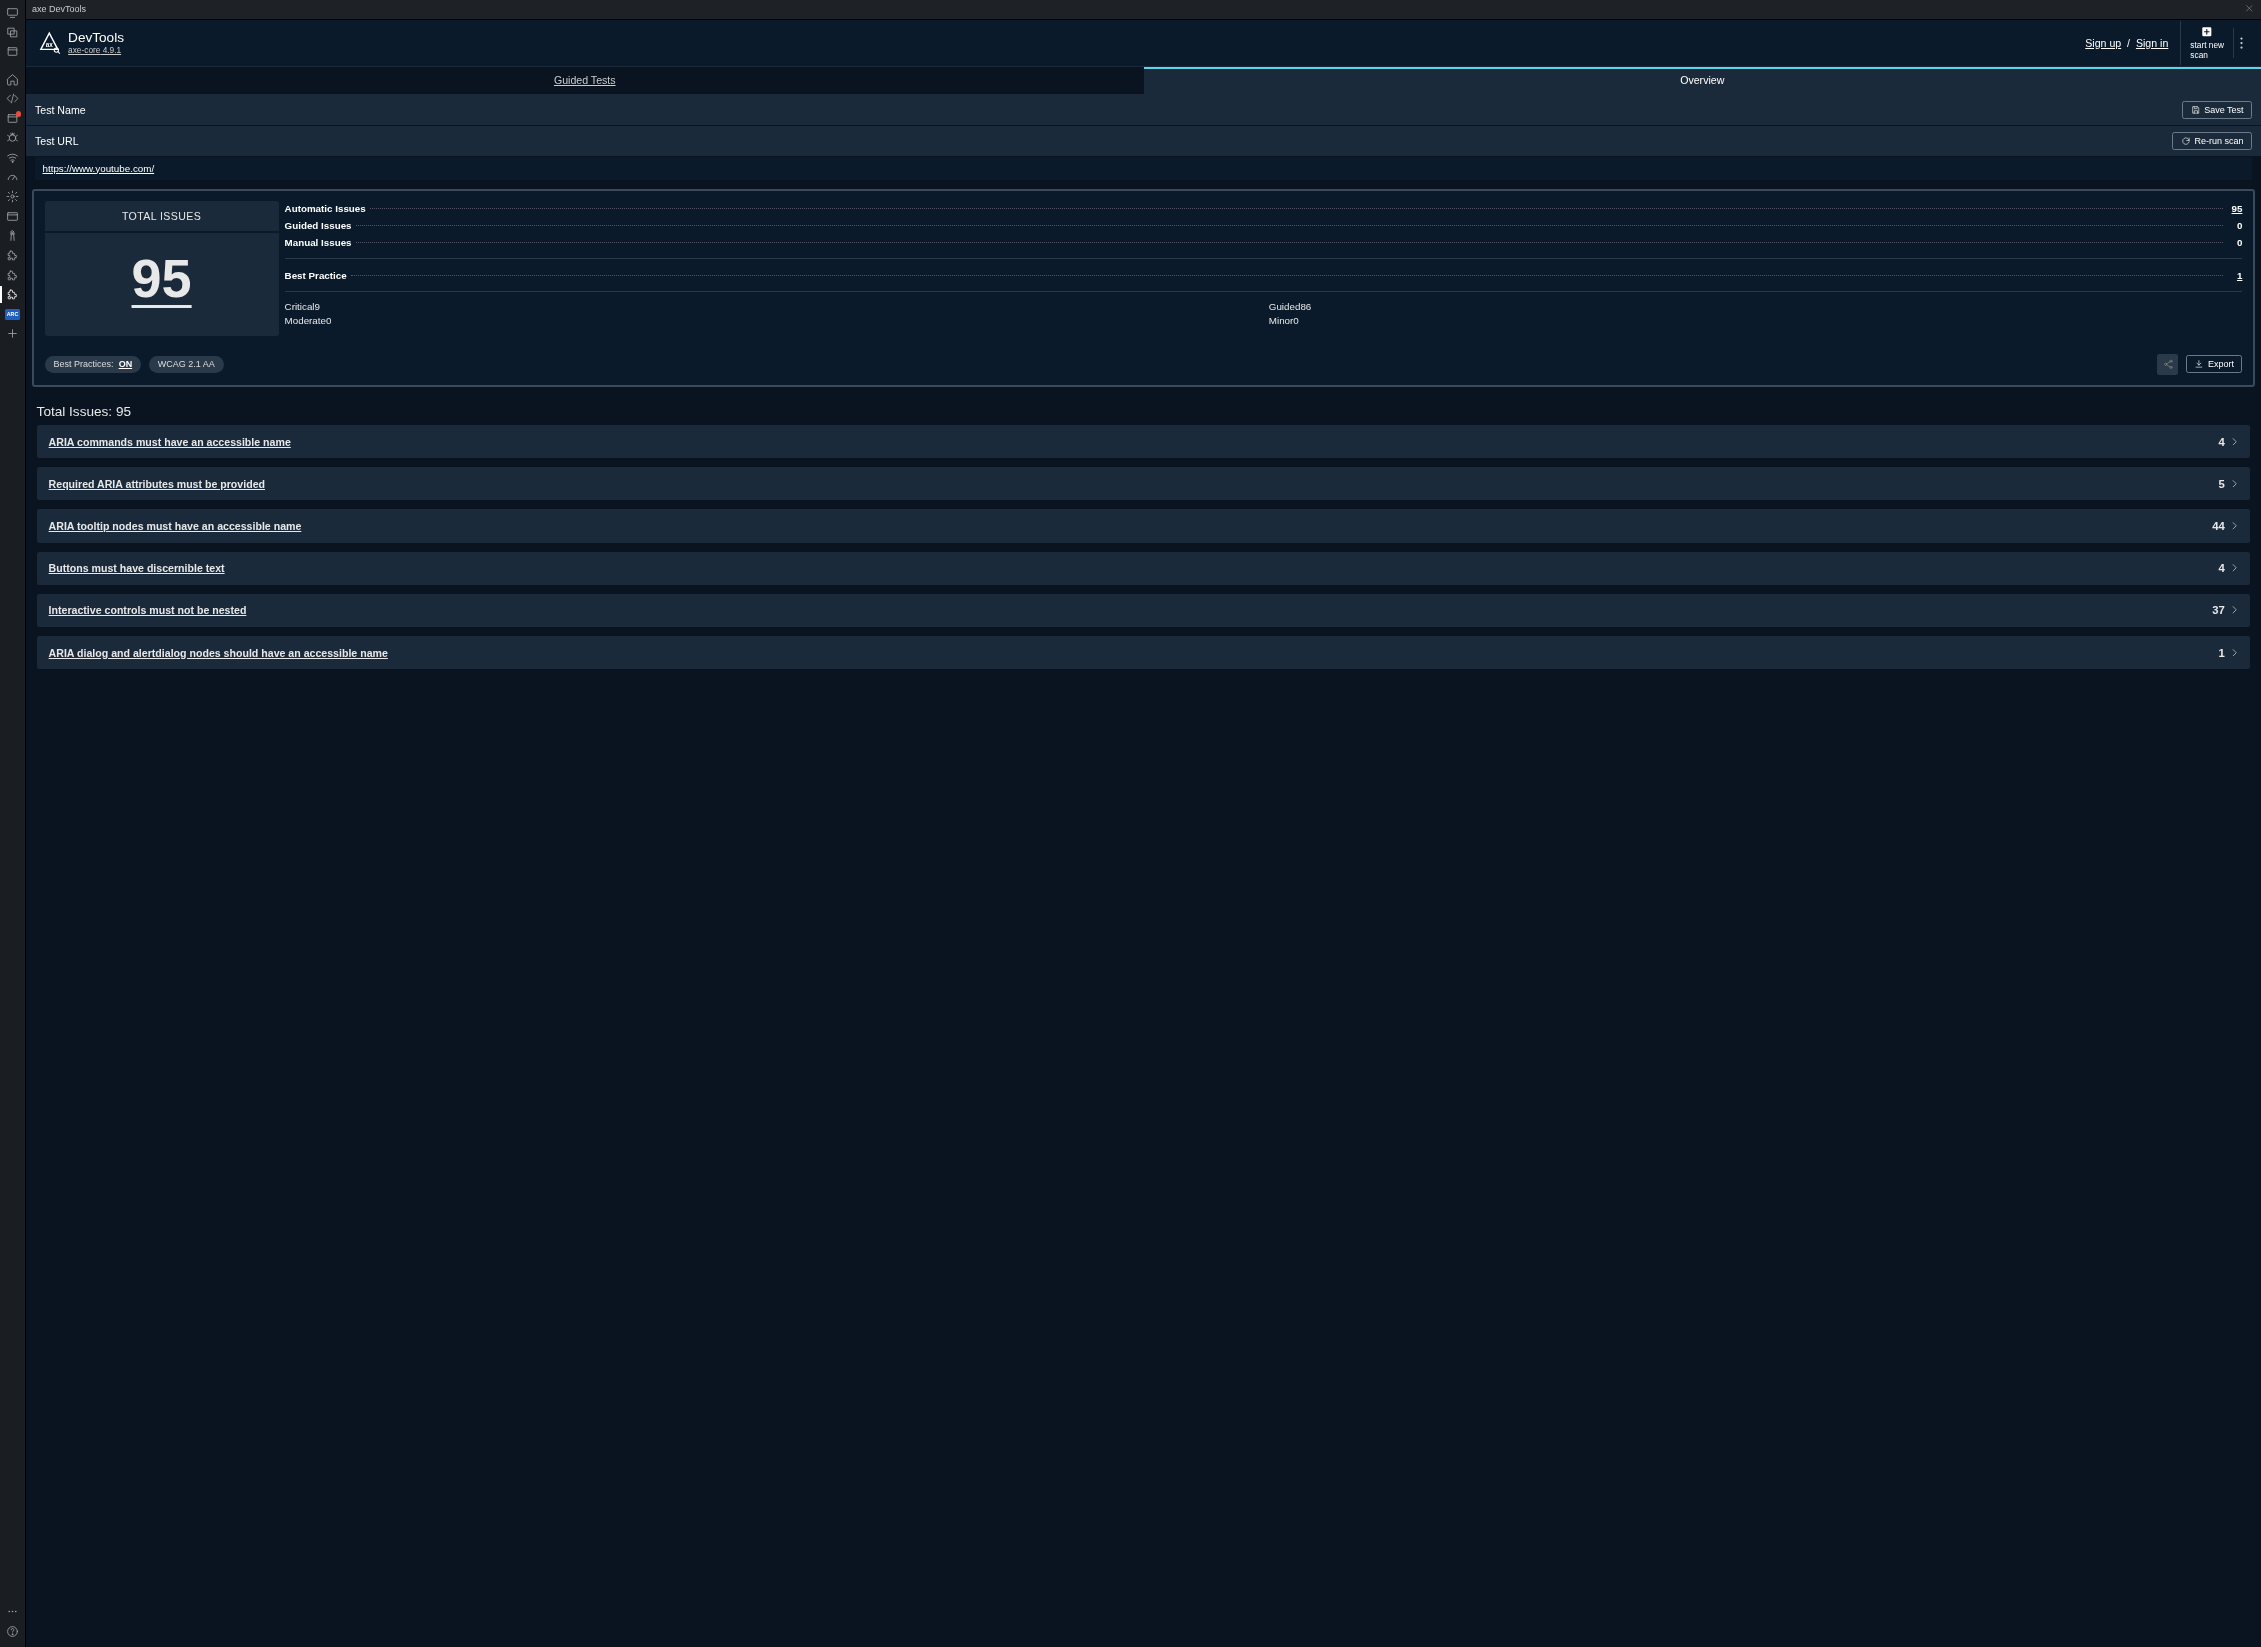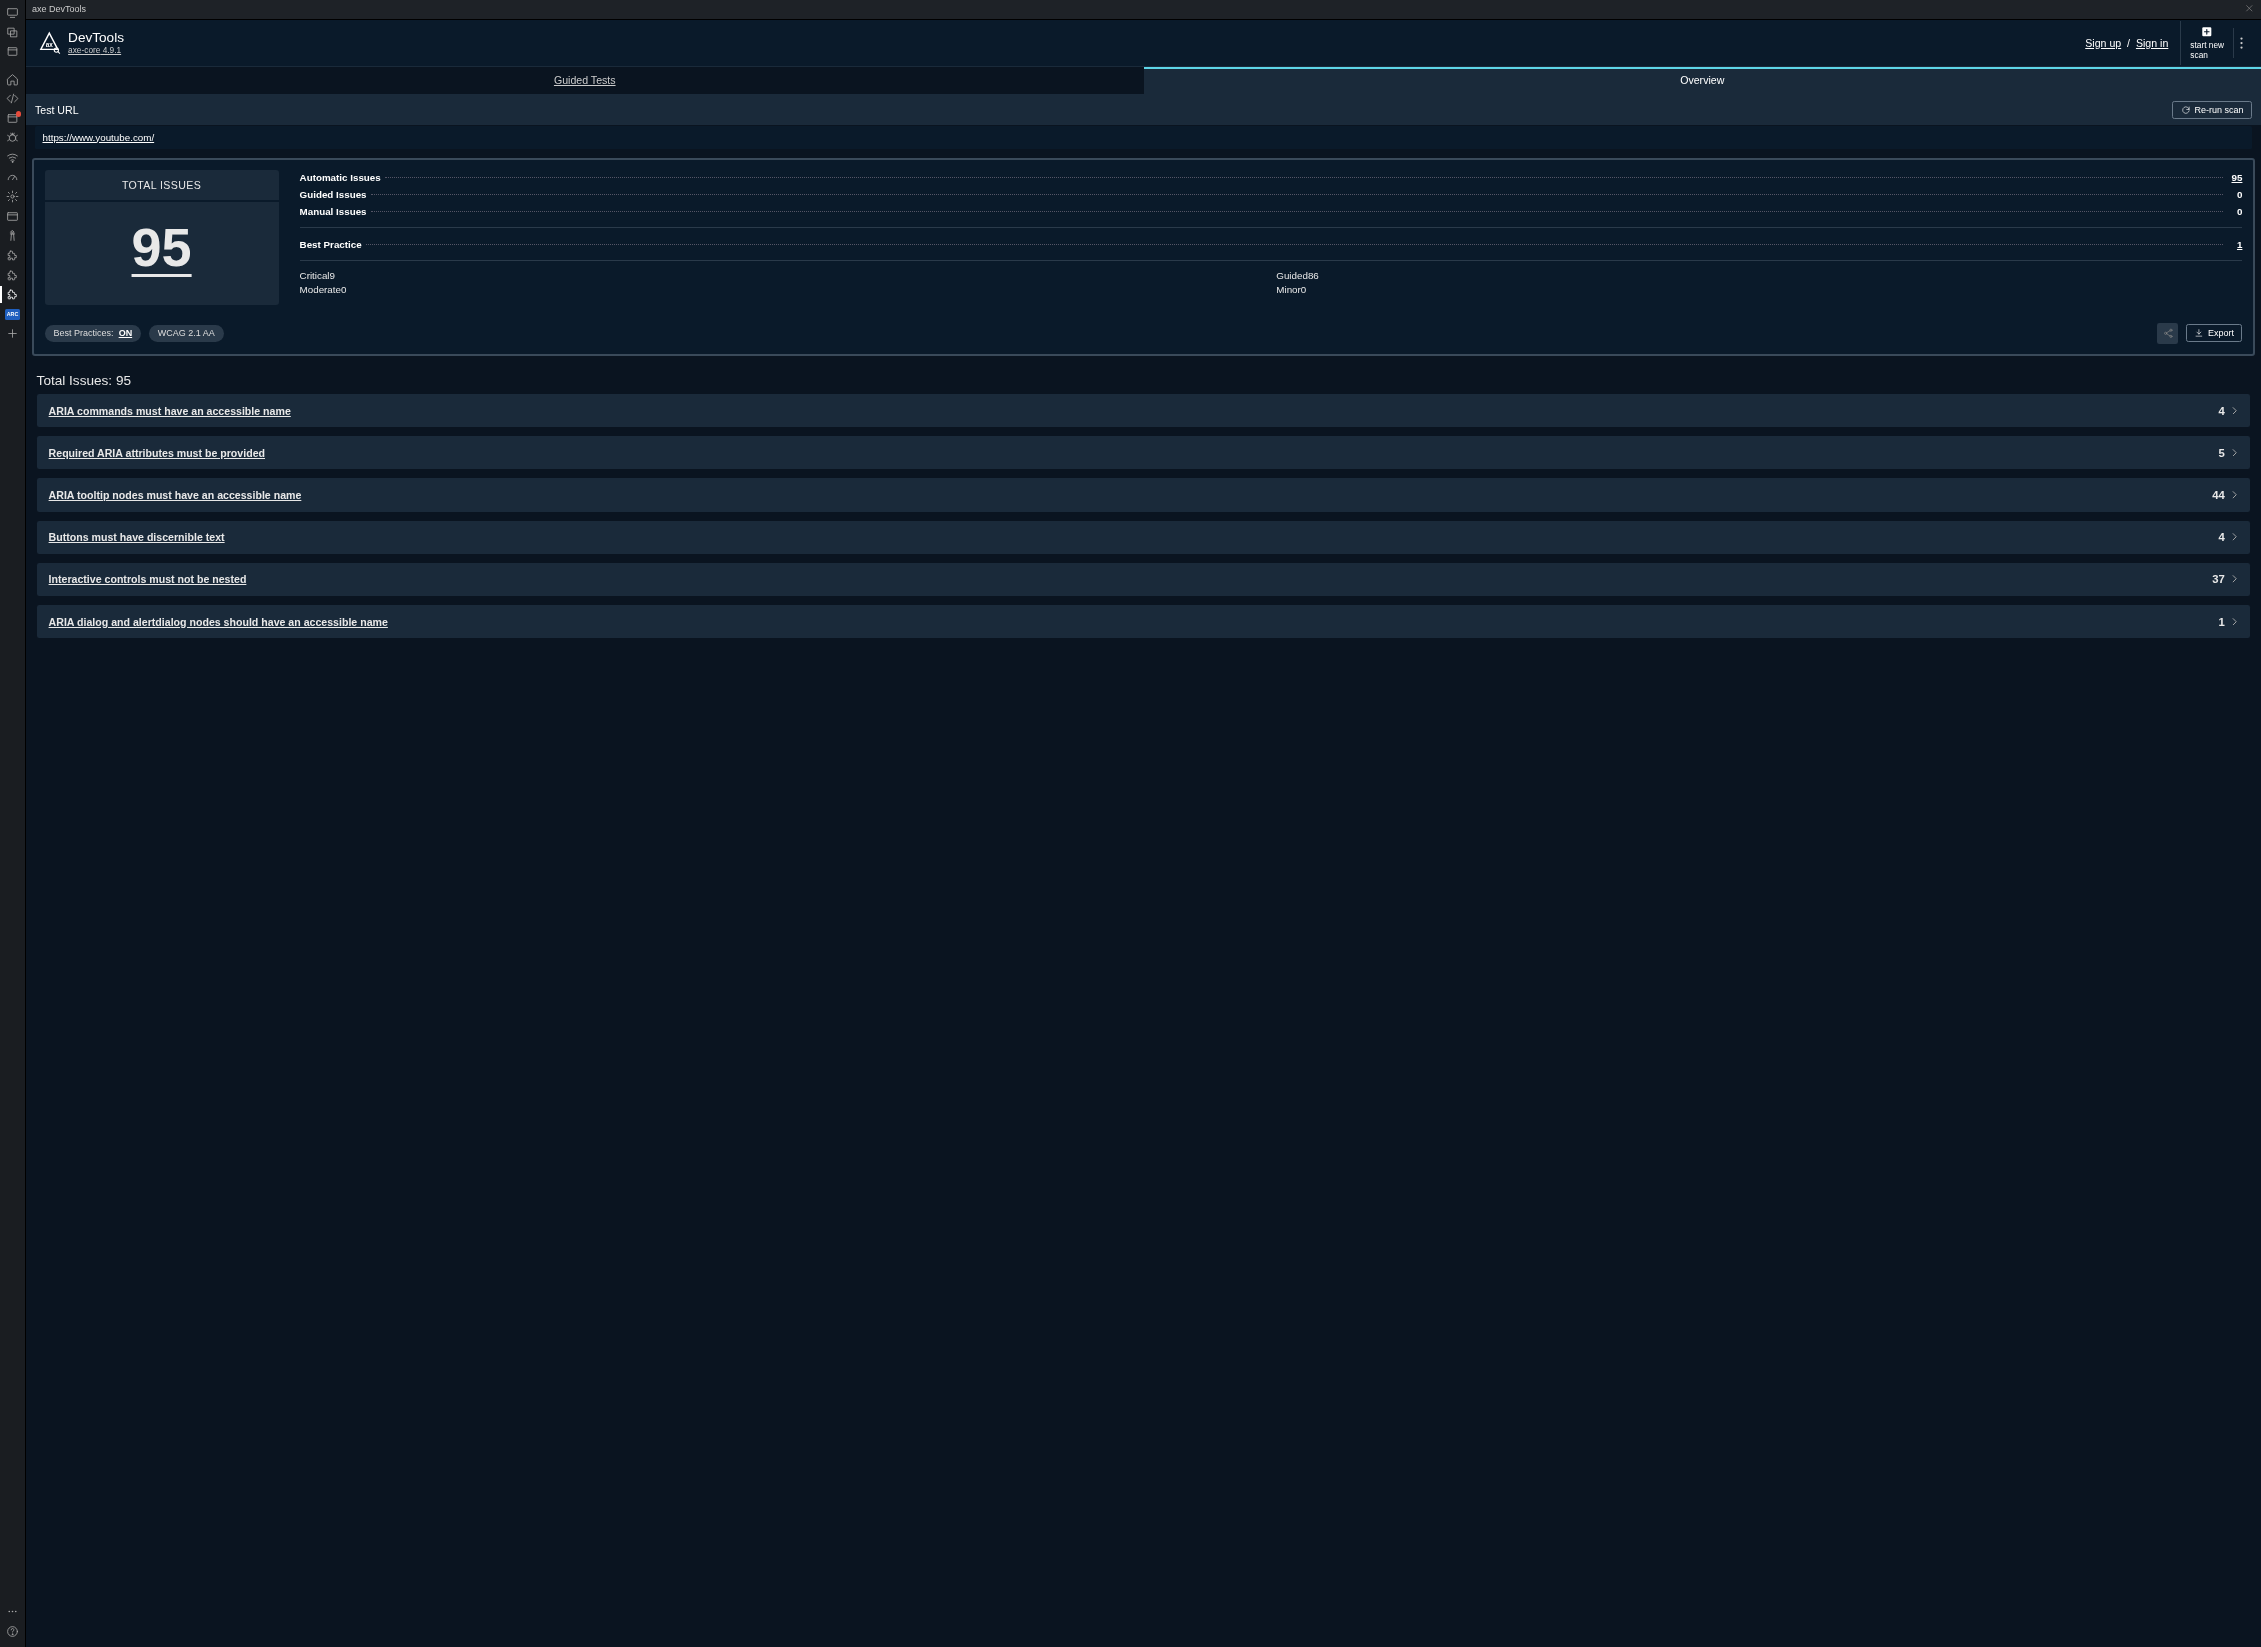--- a/index.html
+++ b/index.html
@@ -224,21 +224,21 @@
 
 .summary-card {
   margin: 6px;
   border: 2.3px solid #3a4a5a;
   border-radius: 3px;
   background: #0a1a2a;
   padding: 10.6px;
 }
 .summary-top {
   display: flex;
-  gap: 21px;
+  gap: 6px;
 }
 .total-box {
   width: 234px;
   background: #1a2a3a;
   border-radius: 3px;
   padding-bottom: 22.6px;
 }
 .total-box .label {
   text-align: center;
   font-size: 10.6px;
@@ -522,20 +522,30 @@
       </div>
     </div>
 
     <div class="tabs">
       <div class="tab"><span>Guided Tests</span></div>
       <div class="tab active"><span>Overview</span></div>
     </div>
 
     <div class="content">
 
+      <div class="meta-row">
+        <span class="label">Test Name</span>
+        <button class="btn">
+          <svg viewBox="0 0 24 24" class="icon-stroke">
+              <path d="M5 4h11l3 3v13H5z"></path>
+              <path d="M8 4v5h7V4M8 20v-6h8v6"></path>
+            </svg>
+          <span>Save Test</span>
+        </button>
+      </div>
 
       <div class="meta-row">
         <span class="label">Test URL</span>
         <button class="btn">
           <svg viewBox="0 0 24 24" class="icon-stroke">
               <path d="M20 11A8 8 0 1 0 20 14"></path>
               <path d="M20 5v6h-6"></path>
             </svg>
           <span>Re-run scan</span>
         </button>

